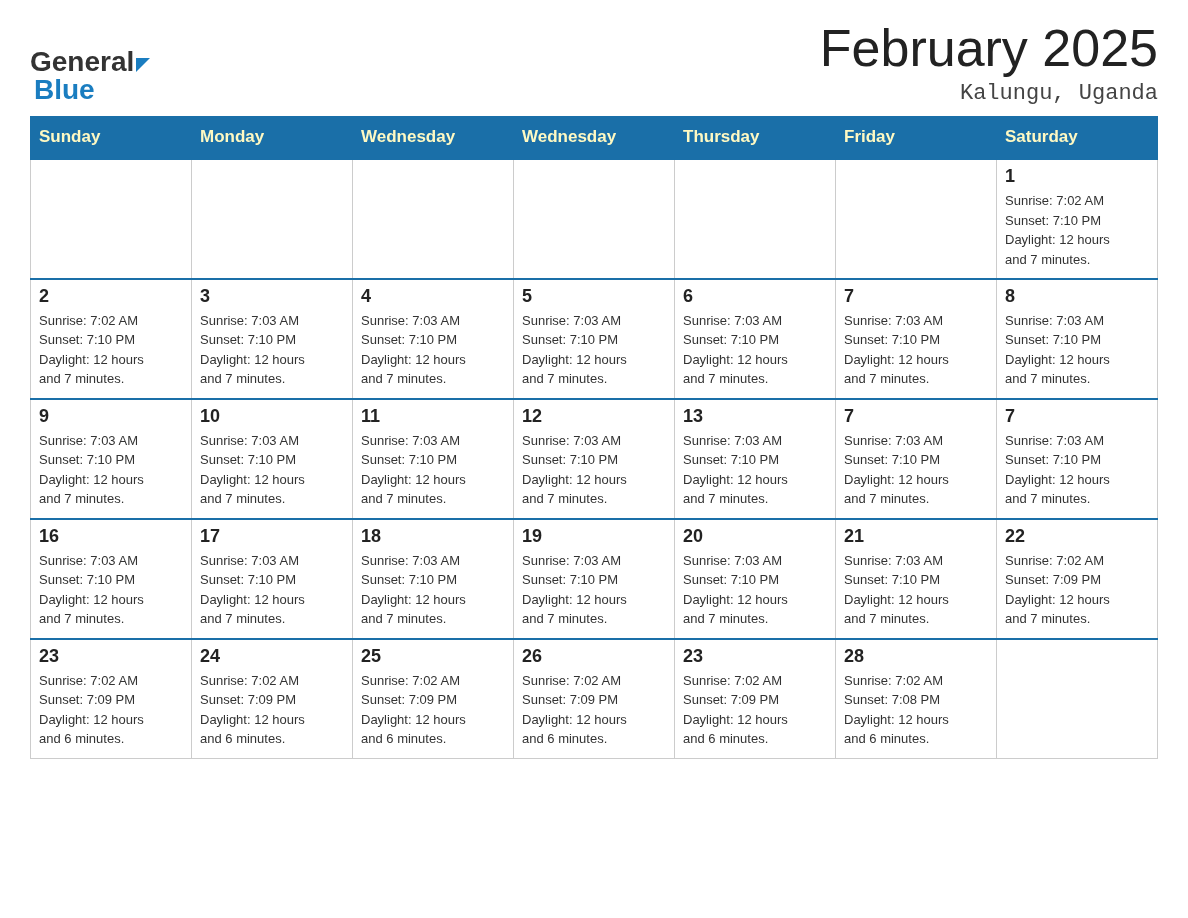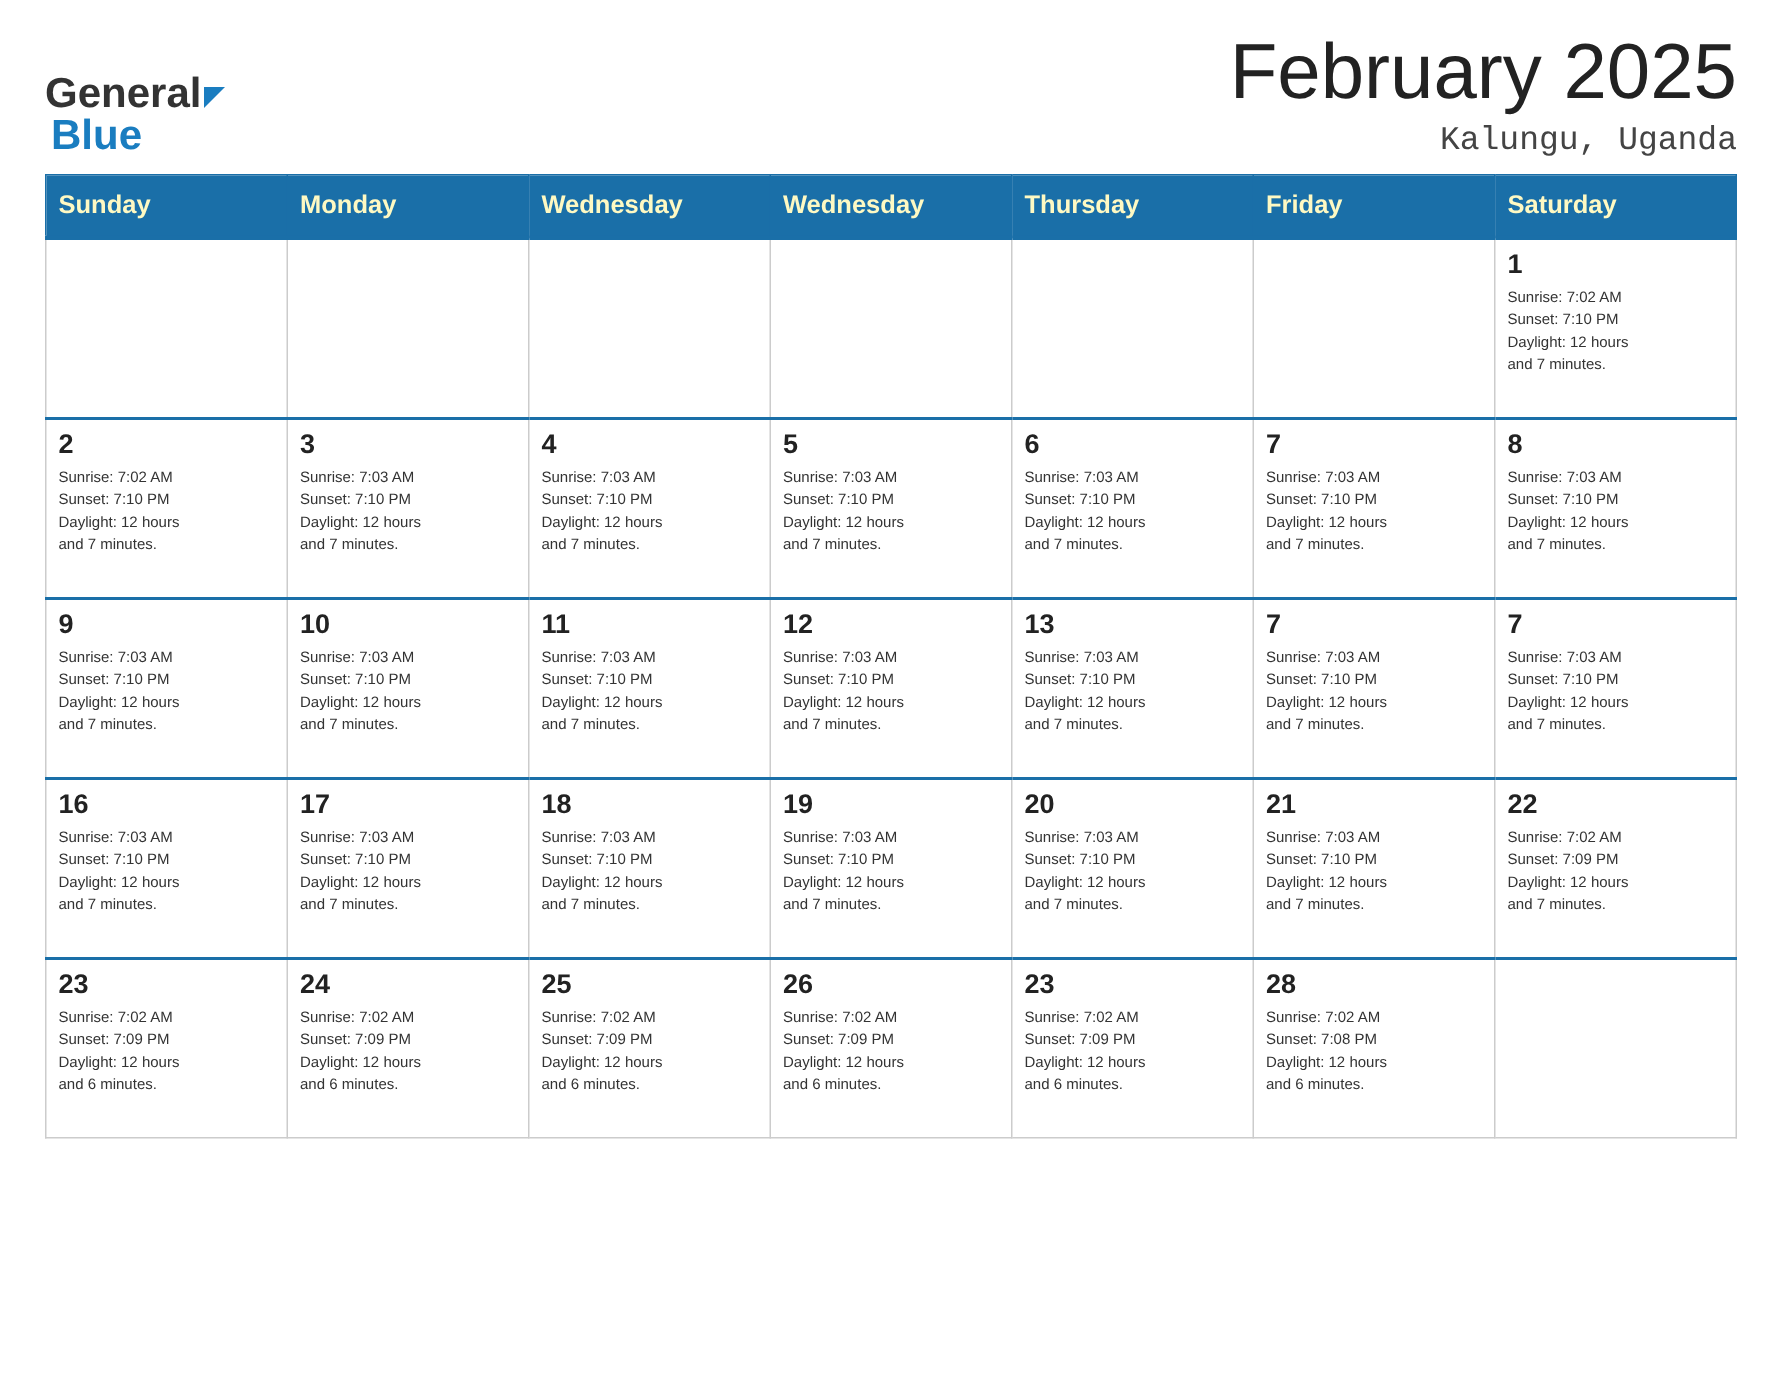--- a/index.html
+++ b/index.html
@@ -82,21 +82,21 @@
       border-top: 2px solid #1a6fa8;
     }
     .day-number {
       font-size: 18px;
       font-weight: bold;
       color: #222;
       display: block;
       margin-bottom: 4px;
     }
     .day-info {
-      font-size: 10px;
+      font-size: 13px;
       color: #333;
       line-height: 1.5;
     }
     .empty-cell {
       background: #f9f9f9;
     }
   </style>
 </head>
 <body>
 

